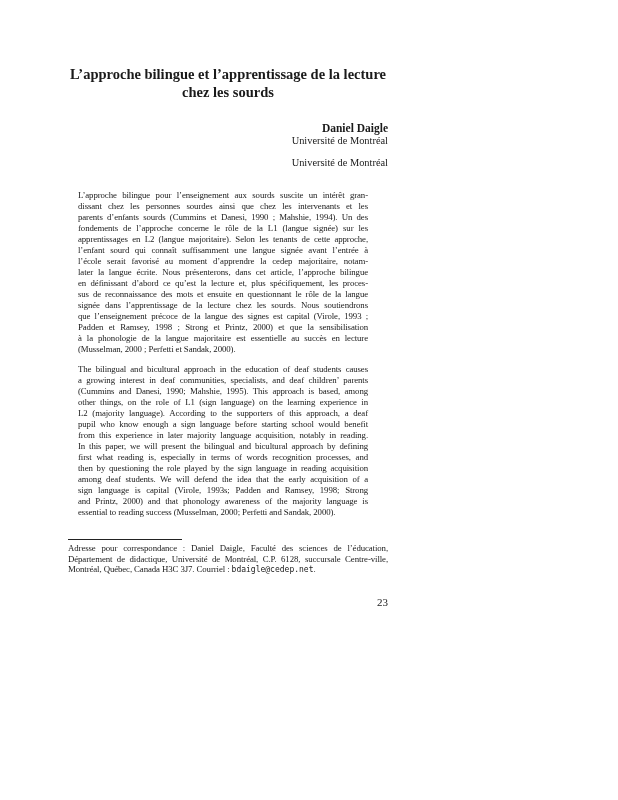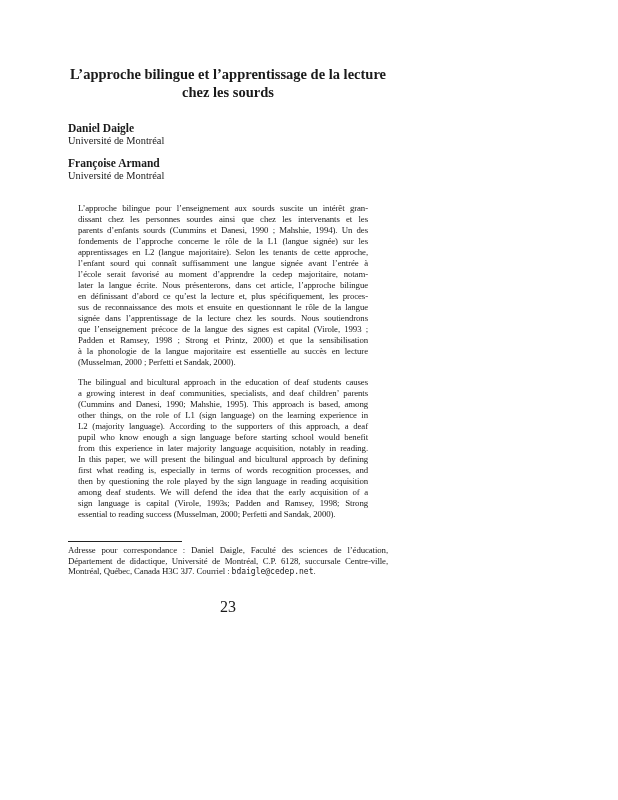--- a/index.html
+++ b/index.html
@@ -23,21 +23,21 @@
   .title {
     margin: 0;
     font-size: 14.5px;
     font-weight: 700;
     line-height: 17.5px;
     text-align: center;
   }
   .title-line { display: block; white-space: nowrap; }
 
   .authors { margin-top: 21px; }
-  .author { text-align: left; margin-bottom: 10px; }
+  .author { text-align: right; margin-bottom: 10px; }
   .author-name { font-size: 11.5px; font-weight: 700; line-height: 13px; }
   .author-affil { font-size: 10.4px; line-height: 12px; }
 
   .abstracts { margin-top: 21px; margin-left: 10px; width: 290px; }
   .abstract { margin: 0 0 9px 0; }
   .abstract-line {
     font-size: 8.8px;
     letter-spacing: -0.1px;
     line-height: 11px;
     text-align: justify;
@@ -59,42 +59,41 @@
     text-align-last: justify;
   }
   .footnote-line.last { text-align-last: left; }
   .mono {
     font-family: "DejaVu Sans Mono", "Liberation Mono", monospace;
     font-size: 8px;
     letter-spacing: 0;
   }
   .page-number {
     margin-top: 20px;
-    text-align: center;
-    font-size: 16px;
+    text-align: right;
+    font-size: 11px;
   }
 </style>
 </head>
 <body>
 
 <div class="sheet">
   <div class="content">
 
     <h1 class="title">
         <span class="title-line">L’approche bilingue et l’apprentissage de la lecture</span>
         <span class="title-line">chez les sourds</span>
       </h1>
 
     <div class="authors">
         <div class="author">
         <div class="author-name">Daniel Daigle</div>
         <div class="author-affil">Université de Montréal</div>
       </div>
         <div class="author">
-        <div class="author-name">Françoise Armand</div>
         <div class="author-affil">Université de Montréal</div>
       </div>
       </div>
 
     <div class="abstracts">
       <div class="abstract" lang="fr">
           <div class="abstract-line">L’approche bilingue pour l’enseignement aux sourds suscite un intérêt gran-</div>
           <div class="abstract-line">dissant chez les personnes sourdes ainsi que chez les intervenants et les</div>
           <div class="abstract-line">parents d’enfants sourds (Cummins et Danesi, 1990 ; Mahshie, 1994). Un des</div>
           <div class="abstract-line">fondements de l’approche concerne le rôle de la L1 (langue signée) sur les</div>
@@ -117,20 +116,21 @@
           <div class="abstract-line">(Cummins and Danesi, 1990; Mahshie, 1995). This approach is based, among</div>
           <div class="abstract-line">other things, on the role of L1 (sign language) on the learning experience in</div>
           <div class="abstract-line">L2 (majority language). According to the supporters of this approach, a deaf</div>
           <div class="abstract-line">pupil who know enough a sign language before starting school would benefit</div>
           <div class="abstract-line">from this experience in later majority language acquisition, notably in reading.</div>
           <div class="abstract-line">In this paper, we will present the bilingual and bicultural approach by defining</div>
           <div class="abstract-line">first what reading is, especially in terms of words recognition processes, and</div>
           <div class="abstract-line">then by questioning the role played by the sign language in reading acquisition</div>
           <div class="abstract-line">among deaf students. We will defend the idea that the early acquisition of a</div>
           <div class="abstract-line">sign language is capital (Virole, 1993s; Padden and Ramsey, 1998; Strong</div>
+          <div class="abstract-line">and Printz, 2000) and that phonology awareness of the majority language is</div>
           <div class="abstract-line">essential to reading success (Musselman, 2000; Perfetti and Sandak, 2000).</div>
         </div>
     </div>
 
     <div class="footnote">
       <div class="footnote-rule"></div>
       <div>
           <div class="footnote-line">Adresse pour correspondance : Daniel Daigle, Faculté des sciences de l’éducation,</div>
           <div class="footnote-line">Département de didactique, Université de Montréal, C.P. 6128, succursale Centre-ville,</div>
         </div>

